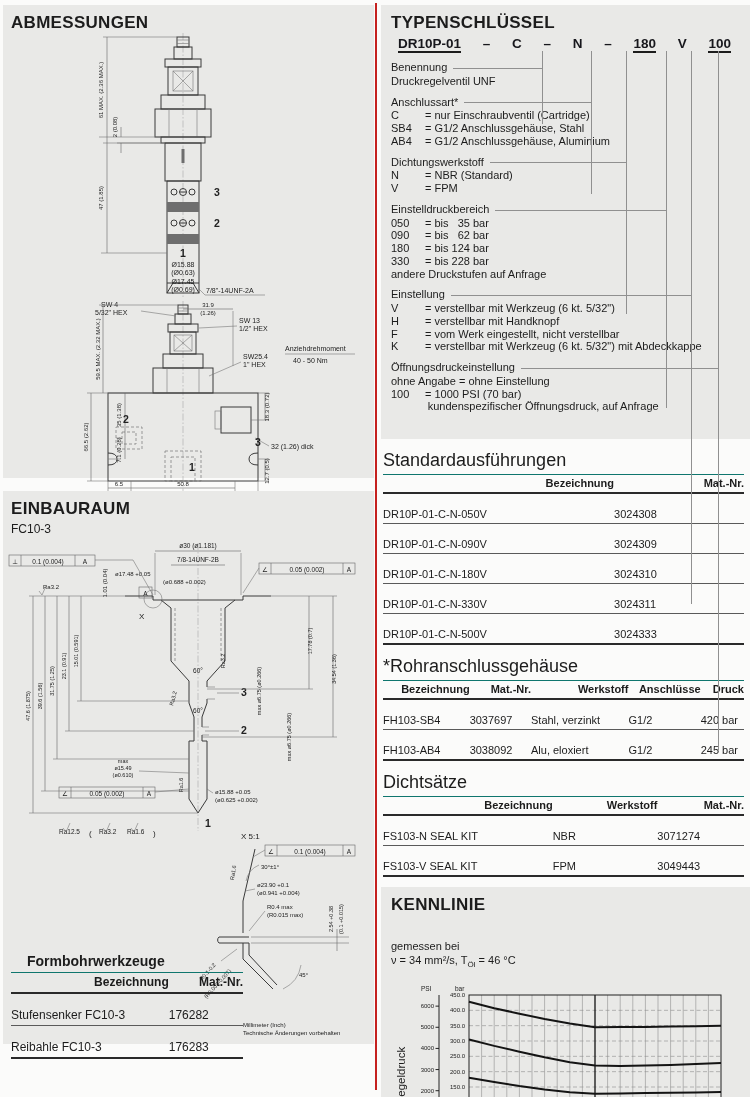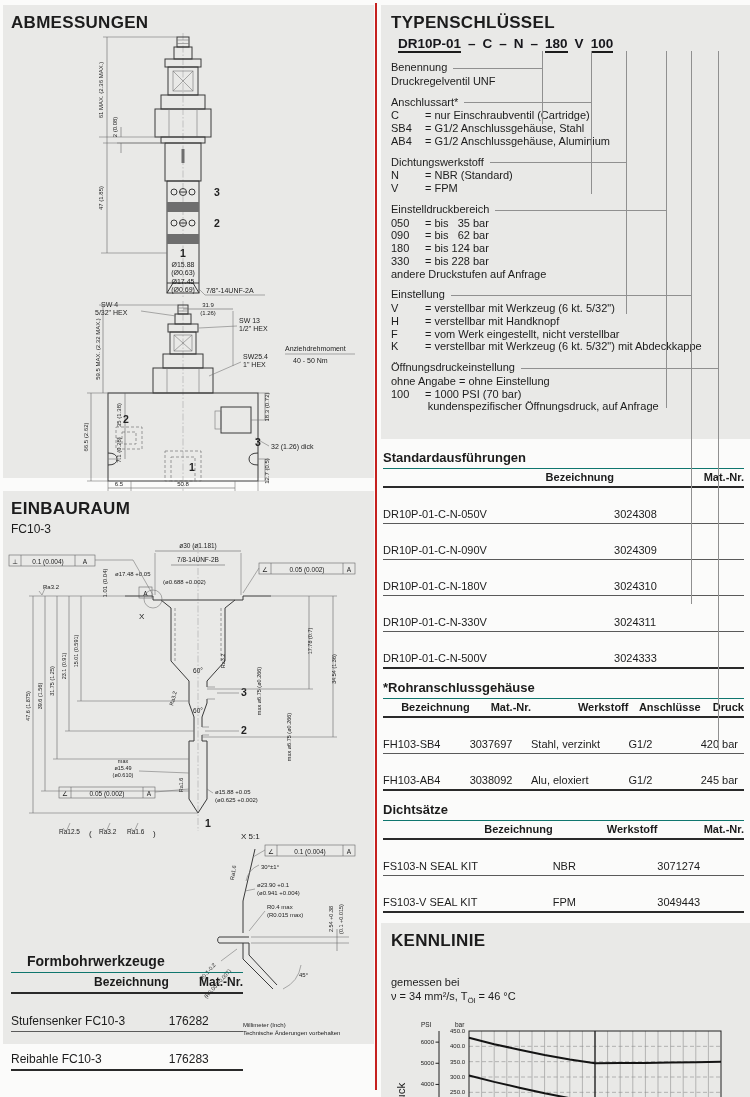--- a/index.html
+++ b/index.html
@@ -21,37 +21,37 @@
   .dash{fill:none;stroke:#777;stroke-width:.7;stroke-dasharray:3 2}
   .cl{fill:none;stroke:#999;stroke-width:.5;stroke-dasharray:7 2 1.5 2}
   .dim{fill:none;stroke:#666;stroke-width:.6}
   .dark{fill:#6e6e6e;stroke:none}
   svg text{fill:#222}
   .t55{font-size:5.5px}.t6{font-size:6px}.t65{font-size:6.5px}.t7{font-size:7px}.t8{font-size:8px}
   .tb{font-size:10.5px;font-weight:bold}
   .mid{text-anchor:middle}
   
   #blockC{position:relative;padding:8px 10px 26px}
-  .ts-code{display:flex;justify-content:flex-start;padding-right:9px;font-weight:bold;font-size:13.5px;margin-top:3px;color:#17171c}
+  .ts-code{display:flex;justify-content:space-between;padding-right:9px;font-weight:bold;font-size:13.5px;margin-top:3px;color:#17171c}
   .cp{margin-left:7px}
   .cp.u{border-bottom:2px solid #1c1c1c;padding-bottom:0}
   .ts-section{margin-top:8px;font-size:11px;line-height:1.16}
   .ts-head{display:flex;align-items:center;font-weight:normal;margin-bottom:1px}
   .lead{flex:1;height:0;border-bottom:1px solid #909090;margin-left:6px;position:relative;top:1px}
   .kv-row{display:flex}
   .kv-code{width:34px;flex:none;white-space:pre}
   .kv-code:empty{display:none}
   .kv-text{white-space:pre-wrap}
   .ts-drop{position:absolute;width:1px;background:#909090}
   
   #tablesArea{padding:0 6px 0 2px}
-  .tbl-title{font-weight:bold;font-size:13px;margin:11px 0 3px}
+  .tbl-title{font-weight:normal;font-size:18px;margin:11px 0 3px}
   table{width:100%;border-collapse:collapse;font-size:11px}
   th{text-align:right;font-weight:bold;border-top:1px solid #0f766e;border-bottom:2px solid #2a2a2a;padding:2px 0 3px}
-  td{border-bottom:1px solid #5a5a5a;padding:20px 0 3px}
+  td{border-bottom:1px solid #5a5a5a;padding:14px 0 3px}
   tr:last-child td{border-bottom:2px solid #2a2a2a}
   .tbl-std  th:nth-child(1){width:64%}
   .tbl-rohr th:nth-child(1){width:24%}.tbl-rohr th:nth-child(2){width:17%}
   .tbl-rohr th:nth-child(3){width:27%}.tbl-rohr th:nth-child(4){width:20%}
   .tbl-dicht th:nth-child(1){width:47%}.tbl-dicht th:nth-child(2){width:29%}
   .tbl-form{font-size:12px}
   .tbl-form th:nth-child(1){width:68%}
   
   #blockD{position:relative;padding:8px 10px 14px;margin-top:10px}
   .kl-sub{font-size:11px;margin-top:24px;line-height:1.3}

